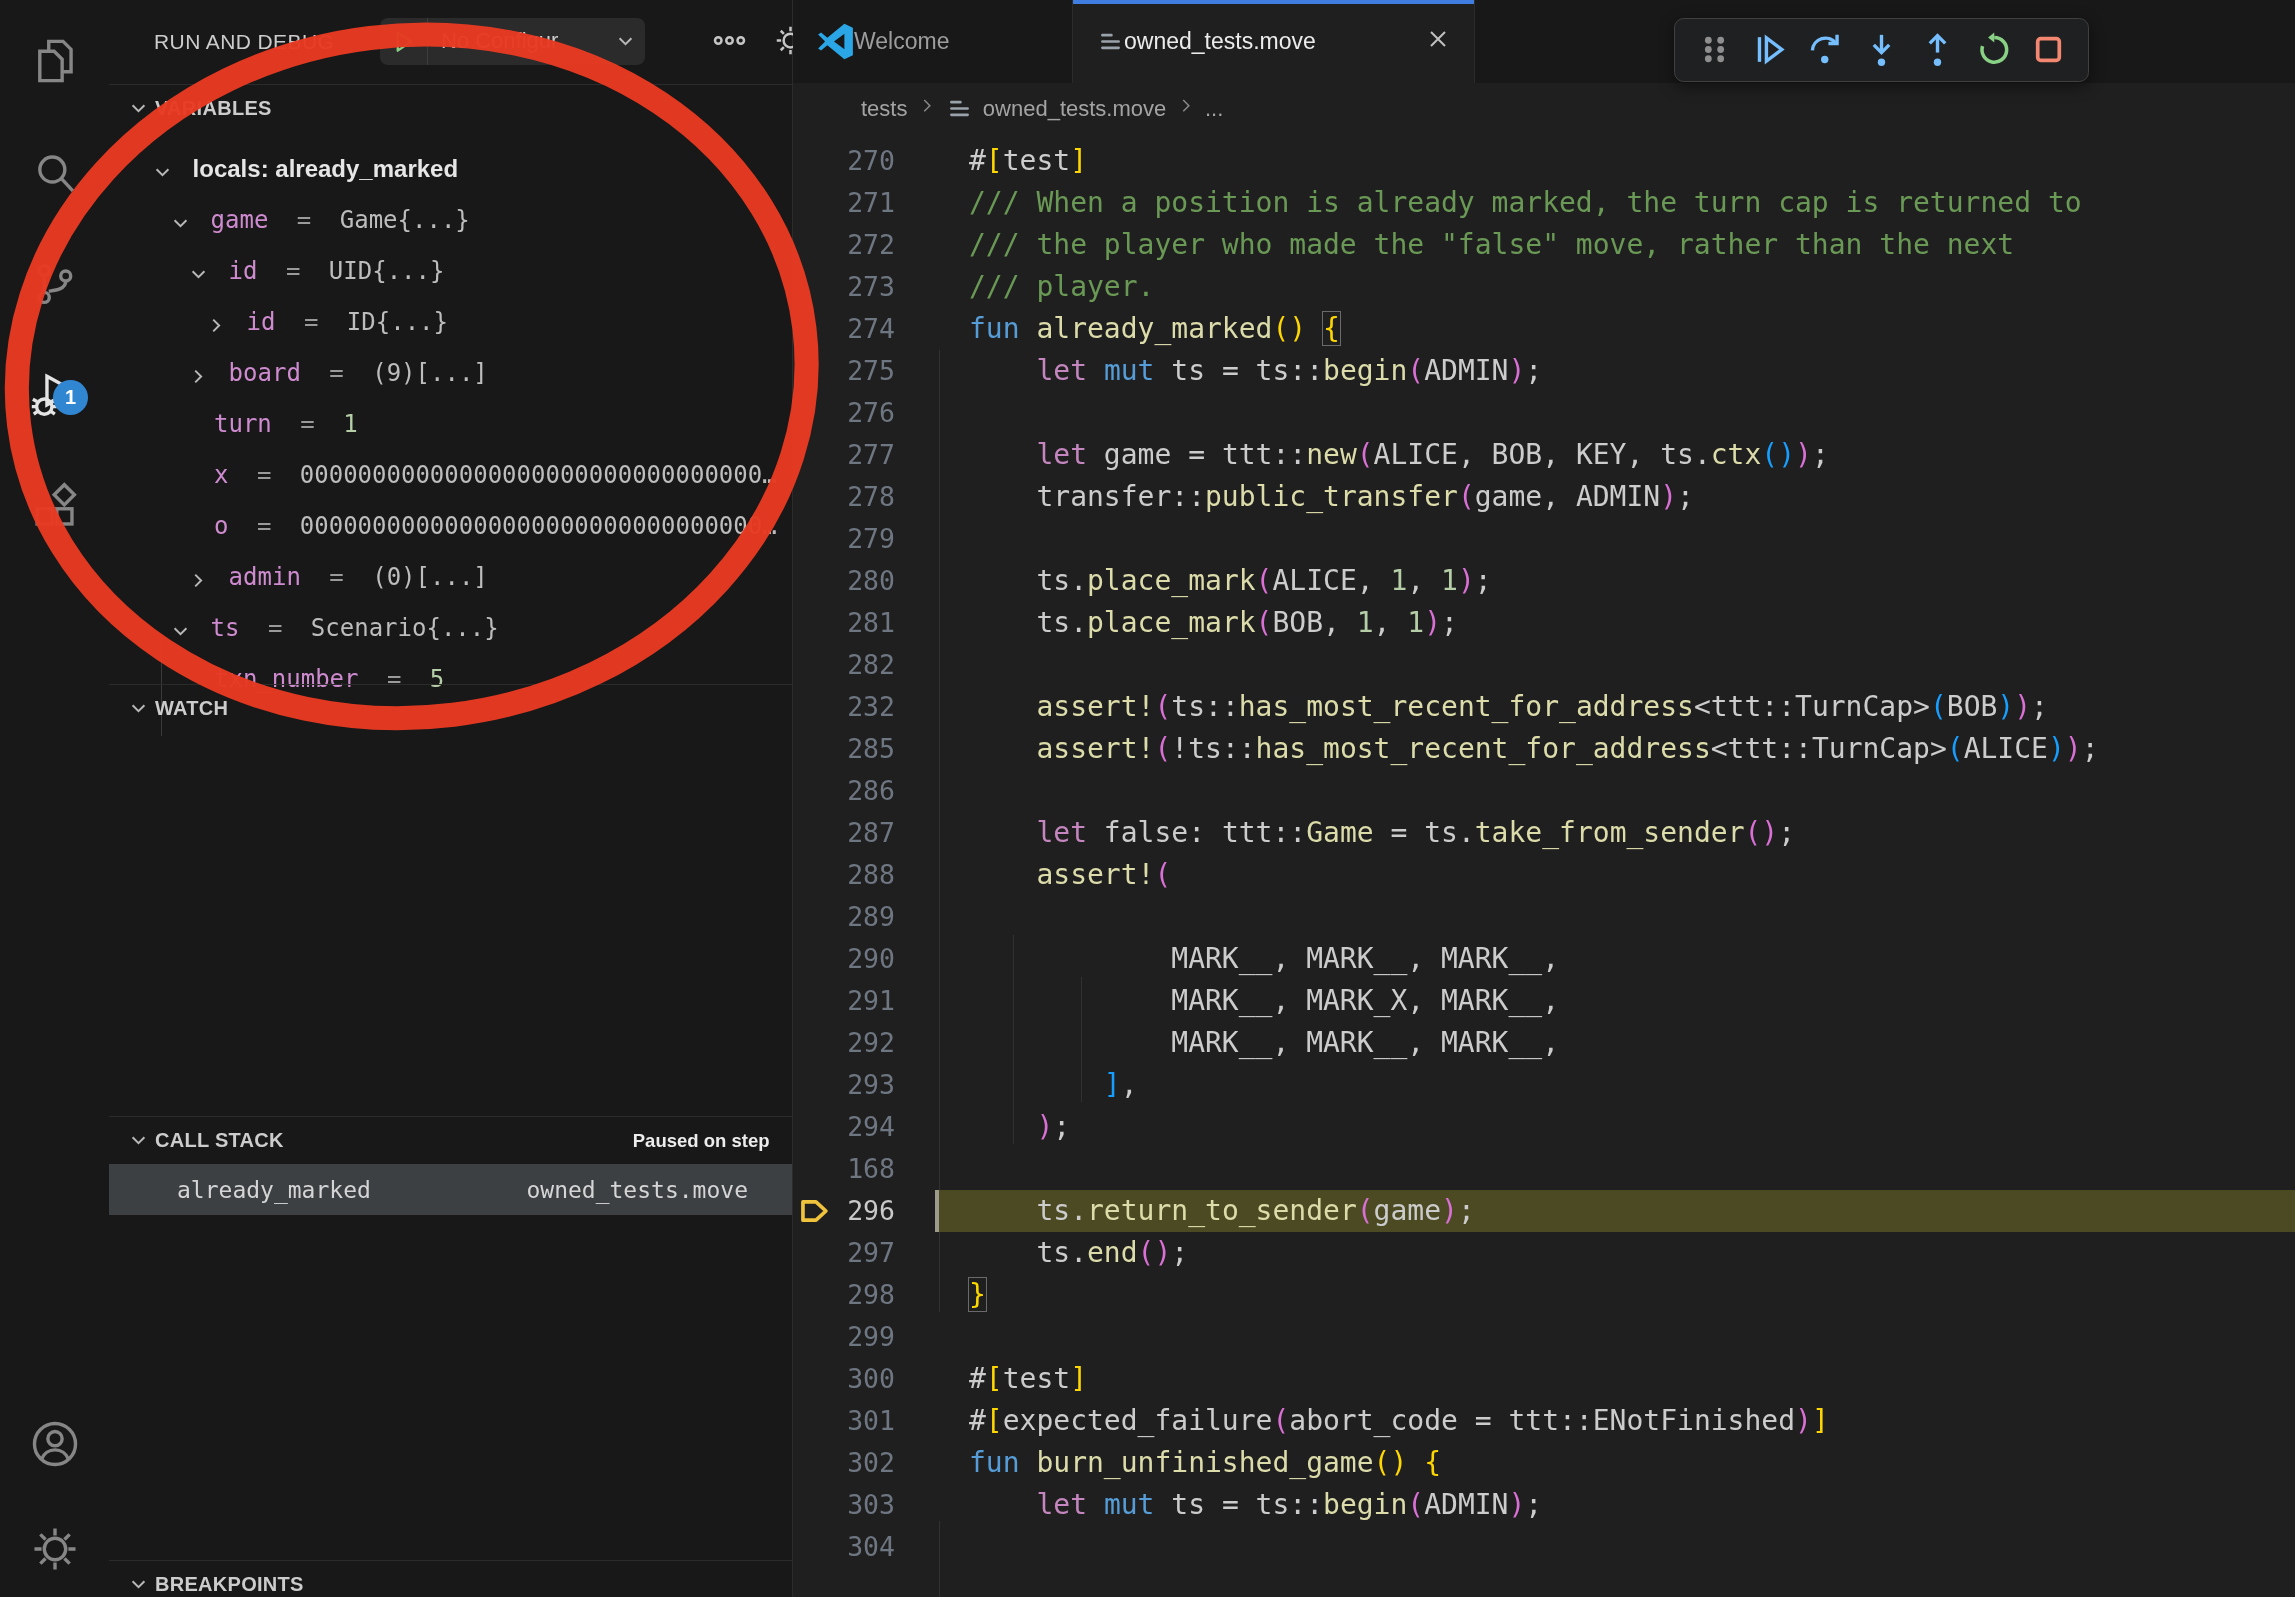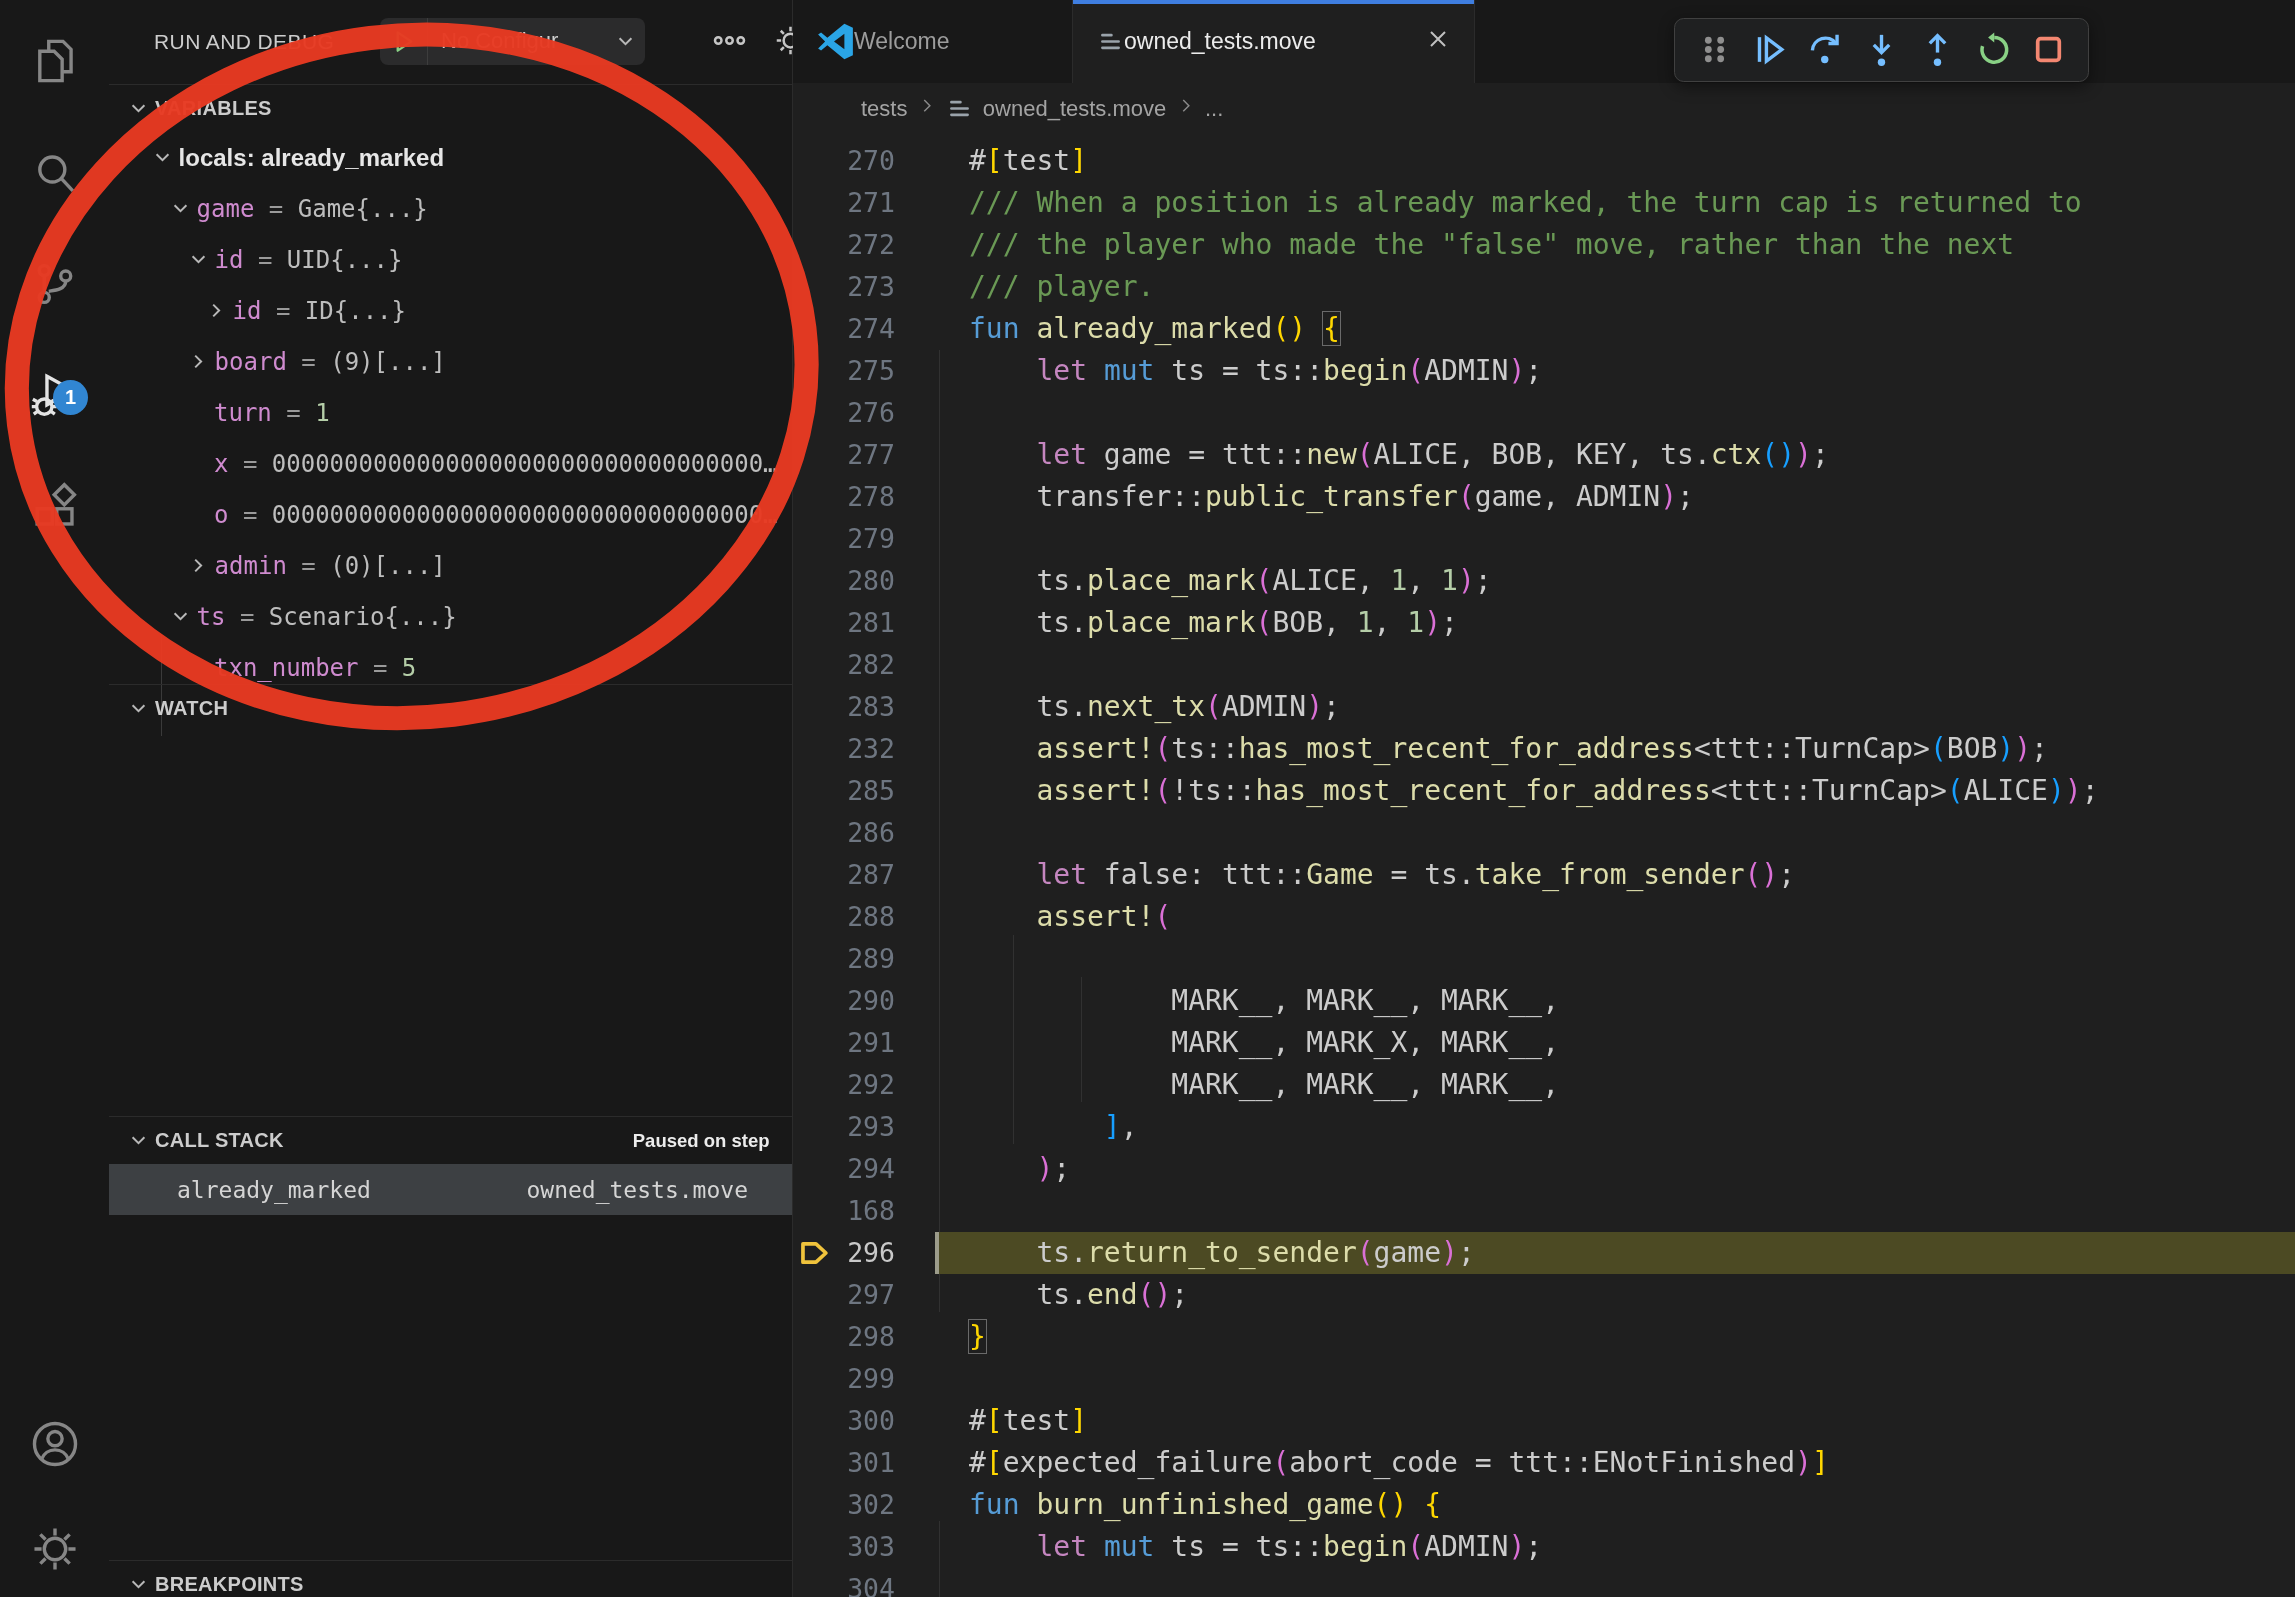--- a/index.html
+++ b/index.html
@@ -29,21 +29,21 @@
   #config-chevron{width:39px;display:flex;align-items:center;justify-content:center;}
   .hdr-icon{position:absolute;top:19.3px;width:43px;height:43px;display:flex;align-items:center;justify-content:center;}
   .hdr-icon svg{width:35px;height:35px;stroke:#c5c5c5;fill:none;stroke-width:2;}
 
   .section{position:absolute;left:0;width:683px;border-top:0.8px solid #2b2b2b;}
   .sec-head{height:47px;display:flex;align-items:center;padding-left:18.5px;gap:6.4px;}
   .sec-title{font-size:20px;font-weight:bold;color:#cccccc;letter-spacing:0.3px;}
   .chev{width:21px;height:21px;fill:none;stroke:#b8b8b8;stroke-width:1.5;flex:0 0 auto;}
 
   #vars-rows{position:relative;}
-  .vrow{height:51px;display:flex;align-items:center;font-size:24px;padding-right:11.3px;overflow:hidden;white-space:nowrap;}
+  .vrow{height:51px;display:flex;align-items:flex-end;font-size:24px;padding-right:11.3px;overflow:hidden;white-space:nowrap;gap:14px;}
   .vrow .chev{margin-right:5.6px;}
   .vname{color:#cf8bcf;font-family:"DejaVu Sans Mono","Liberation Mono",monospace;flex:0 0 auto;}
   .veq{color:#9a9a9a;font-family:"DejaVu Sans Mono","Liberation Mono",monospace;white-space:pre;flex:0 0 auto;}
   .vval{color:#bdbdbd;font-family:"DejaVu Sans Mono","Liberation Mono",monospace;overflow:hidden;text-overflow:ellipsis;min-width:0;}
   .vval.num{color:#b5cea8;}
   .vscope{color:#e6e6e6;font-weight:bold;font-size:24px;font-family:"Liberation Sans","DejaVu Sans",sans-serif;}
   #ts-guide{position:absolute;left:52px;top:550px;width:0.8px;height:101px;background:#3a3a3a;}
 
   #paused-badge{margin-left:auto;margin-right:22.5px;font-size:18.5px;font-weight:bold;color:#ececec;}
   #stack-row{height:51px;display:flex;align-items:center;background:#3d4043;font-size:23px;}
@@ -437,24 +437,20 @@
           </div>
           <div class="crow">
             <span class="lnum">281</span>
             <span class="ltext"><span class="tk-w">    ts.</span><span class="tk-f">place_mark</span><span class="tk-o">(</span><span class="tk-w">BOB, </span><span class="tk-n">1</span><span class="tk-w">, </span><span class="tk-n">1</span><span class="tk-o">)</span><span class="tk-w">;</span></span>
           </div>
           <div class="crow">
             <span class="lnum">282</span>
             <span class="ltext"></span>
           </div>
           <div class="crow">
-            <span class="lnum">283</span>
-            <span class="ltext"><span class="tk-w">    ts.</span><span class="tk-f">next_tx</span><span class="tk-o">(</span><span class="tk-w">ADMIN</span><span class="tk-o">)</span><span class="tk-w">;</span></span>
-          </div>
-          <div class="crow">
             <span class="lnum">232</span>
             <span class="ltext"><span class="tk-w">    </span><span class="tk-f">assert!</span><span class="tk-o">(</span><span class="tk-w">ts::</span><span class="tk-f">has_most_recent_for_address</span><span class="tk-w">&lt;ttt::TurnCap&gt;</span><span class="tk-b">(</span><span class="tk-w">BOB</span><span class="tk-b">)</span><span class="tk-o">)</span><span class="tk-w">;</span></span>
           </div>
           <div class="crow">
             <span class="lnum">285</span>
             <span class="ltext"><span class="tk-w">    </span><span class="tk-f">assert!</span><span class="tk-o">(</span><span class="tk-w">!ts::</span><span class="tk-f">has_most_recent_for_address</span><span class="tk-w">&lt;ttt::TurnCap&gt;</span><span class="tk-b">(</span><span class="tk-w">ALICE</span><span class="tk-b">)</span><span class="tk-o">)</span><span class="tk-w">;</span></span>
           </div>
           <div class="crow">
             <span class="lnum">286</span>
             <span class="ltext"></span>

